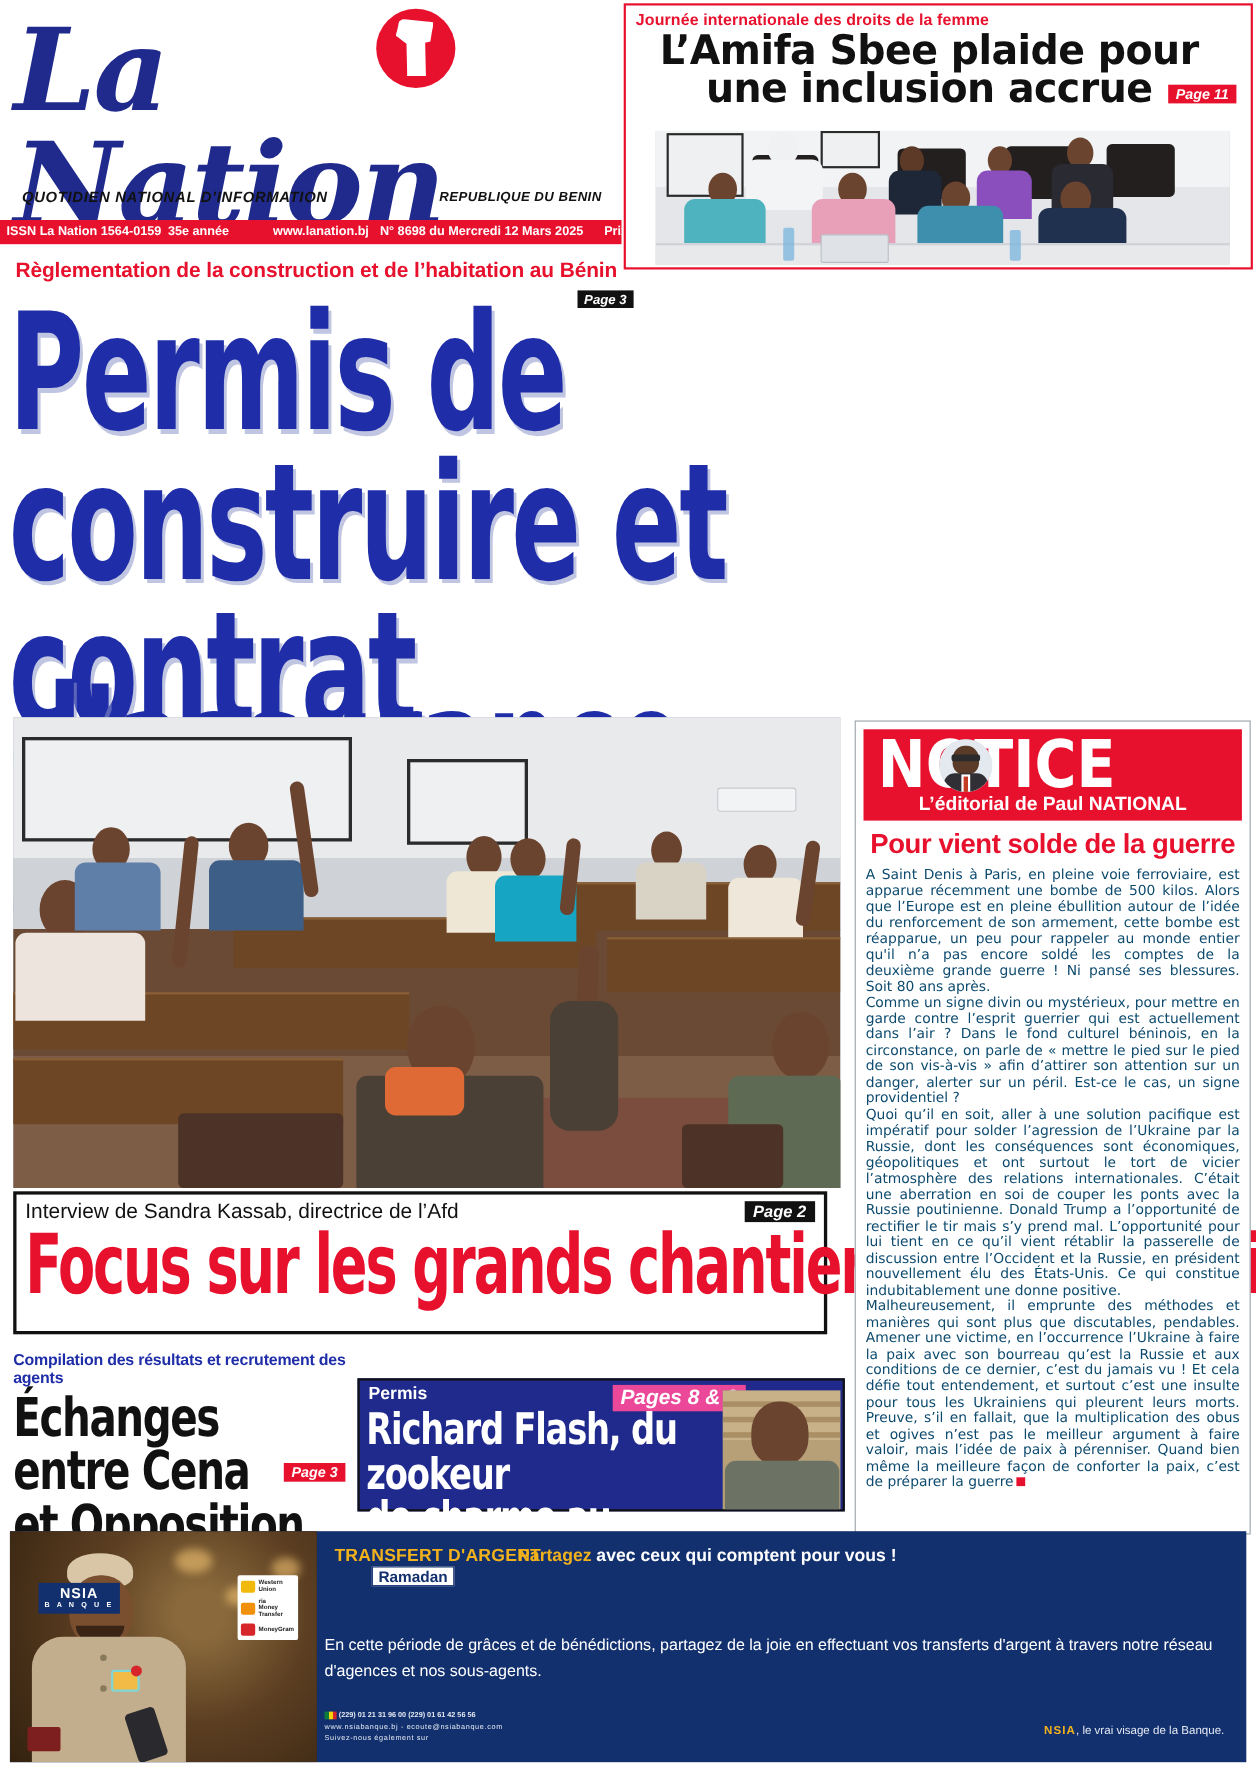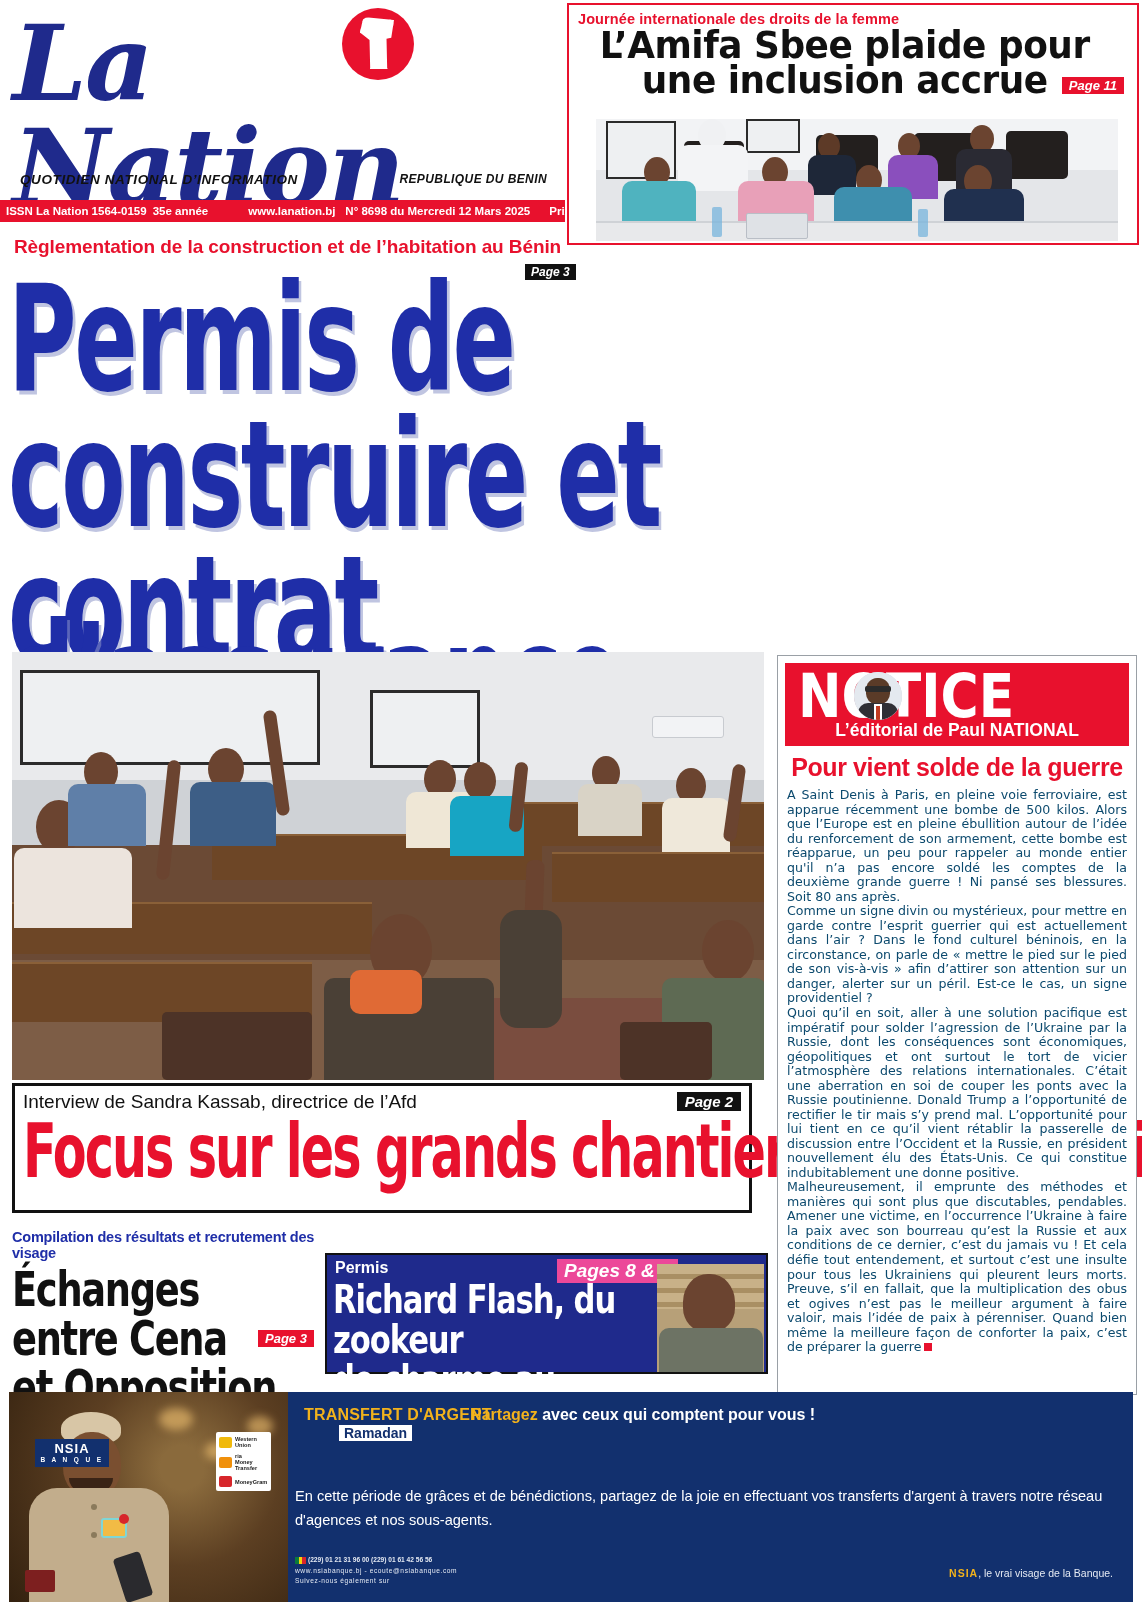--- a/index.html
+++ b/index.html
@@ -418,21 +418,21 @@
     </div>
   </div>
 
   <div class="interview">
     <div class="interview-kicker">Interview de Sandra Kassab, directrice de l’Afd</div>
     <span class="interview-pagetag">Page 2</span>
     <div class="interview-title">Focus sur les grands chantiers de l’institution</div>
   </div>
 
   <div class="cena">
-    <div class="cena-kicker">Compilation des résultats et recrutement des visage</div>
+    <div class="cena-kicker">Compilation des résultats et recrutement des agents</div>
     <div class="cena-title">
       <div>Échanges entre Cena</div>
       <div>et Opposition</div>
     </div>
   </div>
   <span class="cena-pagetag">Page 3</span>
 
   <div class="musique">
     <div class="musique-kicker">Permis</div>
     <span class="musique-pagetag">Pages 8 &amp; 9</span>

